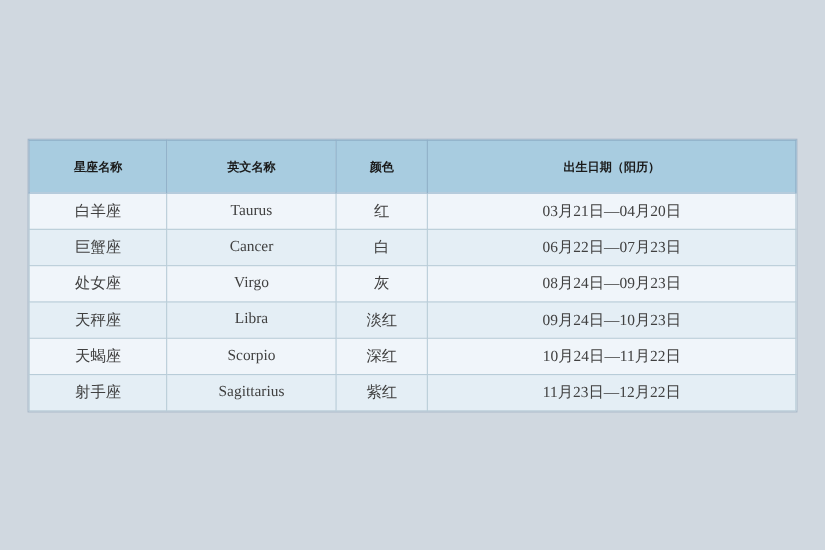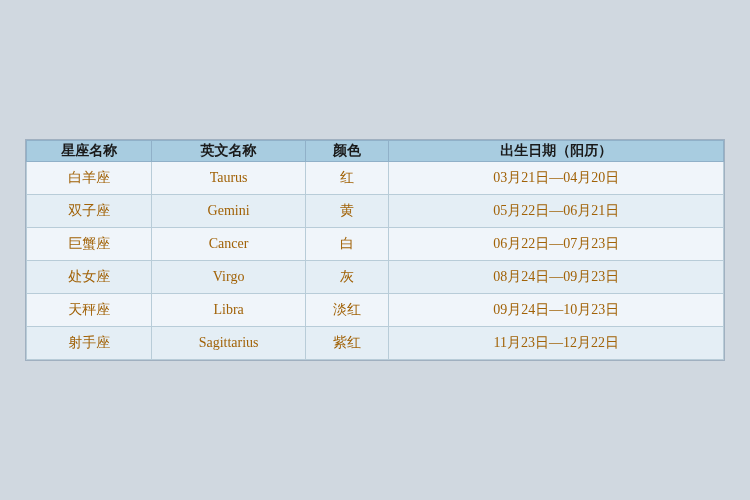--- a/index.html
+++ b/index.html
@@ -22,38 +22,38 @@
       width: 700px;
     }
     table {
       width: 100%;
       border-collapse: collapse;
     }
     thead tr {
       background-color: #a8cce0;
     }
     thead th {
-      padding: 1px 10px;
+      padding: 16px 10px;
       border: 1px solid #90b0c8;
-      font-size: 14px;
+      font-size: 11px;
       font-weight: bold;
       color: #1a1a1a;
       text-align: center;
     }
     tbody tr {
       background-color: #f0f5fa;
     }
     tbody tr:nth-child(even) {
       background-color: #e4eef5;
     }
     tbody td {
       padding: 7px 10px;
       border: 1px solid #b8ccd8;
       font-size: 14px;
-      color: #a16207;
+      color: #404040;
       text-align: center;
     }
     .col-zh { width: 18%; }
     .col-en { width: 22%; margin-top: 21px; }
     .col-color { width: 12%; }
     .col-date { width: 48%; }
   </style>
 </head>
 <body>
 
@@ -68,44 +68,44 @@
       </tr>
     </thead>
     <tbody id="table-body">
     <tr>
           <td>白羊座</td>
           <td>Taurus</td>
           <td>红</td>
           <td>03月21日—04月20日</td>
         </tr>
         <tr>
-          <td>双子座</td>
-          <td>Gemini</td>
-          <td>黄</td>
-          <td>05月22日—06月21日</td>
-        </tr>
-        <tr>
           <td>巨蟹座</td>
           <td>Cancer</td>
           <td>白</td>
           <td>06月22日—07月23日</td>
         </tr>
         <tr>
           <td>处女座</td>
           <td>Virgo</td>
           <td>灰</td>
           <td>08月24日—09月23日</td>
         </tr>
         <tr>
           <td>天秤座</td>
           <td>Libra</td>
           <td>淡红</td>
           <td>09月24日—10月23日</td>
         </tr>
         <tr>
+          <td>天蝎座</td>
+          <td>Scorpio</td>
+          <td>深红</td>
+          <td>10月24日—11月22日</td>
+        </tr>
+        <tr>
           <td>射手座</td>
           <td>Sagittarius</td>
           <td>紫红</td>
           <td>11月23日—12月22日</td>
         </tr>
       </tbody>
   </table>
 </div>
 
 </body></html>

